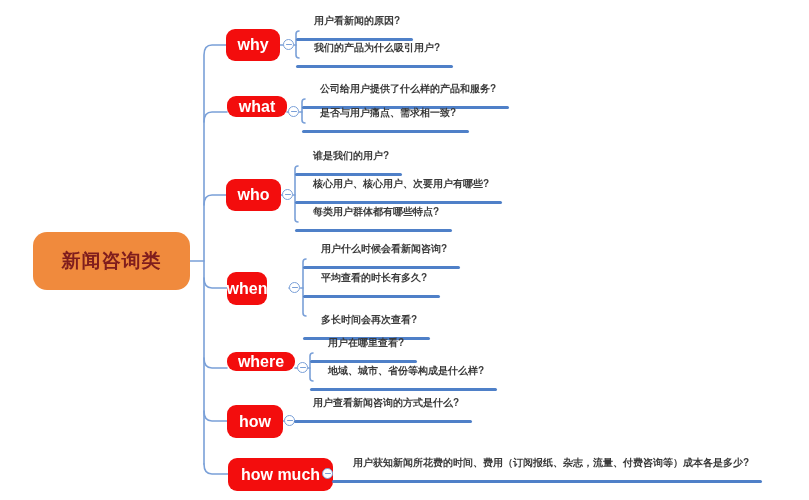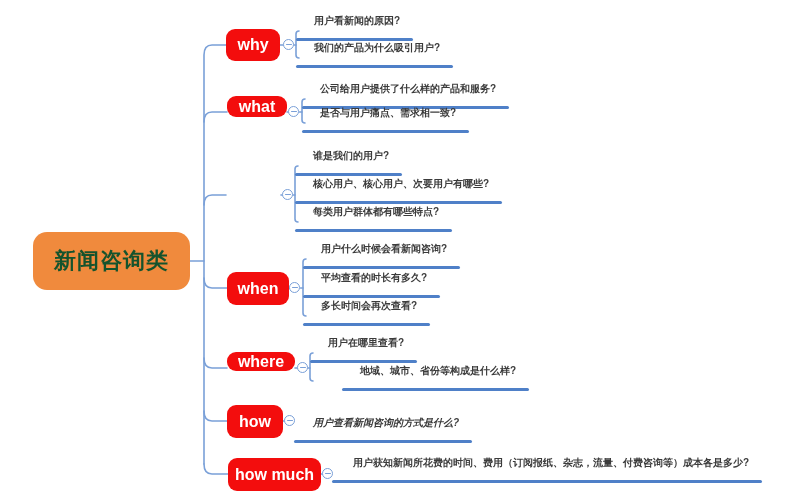--- a/index.html
+++ b/index.html
@@ -13,22 +13,22 @@
   *{margin:0;padding:0;box-sizing:border-box;}
   body{
     width:809px;height:500px;overflow:hidden;background:var(--canvas-bg);
     font-family:"Liberation Sans","DejaVu Sans",sans-serif;
   }
   .canvas{position:relative;width:809px;height:500px;}
   .wires{position:absolute;left:0;top:0;width:809px;height:500px;pointer-events:none;}
   .wires path{fill:none;stroke:var(--connector);stroke-width:1.6;stroke-linecap:round;}
   .root-node{
     position:absolute;left:33px;top:232px;width:157px;height:58px;
-    background:var(--root-bg);border-radius:14px;color:#14532d;
-    font-size:22px;font-weight:bold;letter-spacing:1px;
+    background:var(--root-bg);border-radius:14px;color:#7f1d1d;
+    font-size:19px;font-weight:bold;letter-spacing:1px;
     display:flex;align-items:center;justify-content:center;cursor:pointer;
   }
   .branch{
     position:absolute;background:var(--branch-bg);border-radius:9px;color:#fff;
     font-size:16px;font-weight:bold;
     display:flex;align-items:center;justify-content:center;cursor:pointer;
   }
   .toggle{
     position:absolute;width:11px;height:11px;border-radius:50%;
     border:1.5px solid var(--connector);background:#fff;cursor:pointer;
@@ -83,24 +83,25 @@
     <path d="M305,99 Q302,99 302,102 V120 Q302,123 305,123"></path>
     <path d="M298,166 Q295,166 295,169 V219 Q295,222 298,222"></path>
     <path d="M306,259 Q303,259 303,262 V313 Q303,316 306,316"></path>
     <path d="M313,353 Q310,353 310,356 V378 Q310,381 313,381"></path>
   </svg>
 
   <div class="root-node">新闻咨询类</div>
 
   <div class="branch" style="left:226px;top:29px;width:54px;height:32px;">why</div>
   <div class="branch" style="left:227px;top:96px;width:60px;height:21px;">what</div>
-  <div class="branch" style="left:227px;top:272px;width:62px;height:33px;">when</div>
+  <div class="branch" style="left:226px;top:179px;width:55px;height:32px;">who</div>
+  <div class="branch" style="left:227px;top:272px;width:40px;height:33px;">when</div>
   <div class="branch" style="left:227px;top:352px;width:68px;height:19px;">where</div>
   <div class="branch" style="left:227px;top:405px;width:56px;height:33px;">how</div>
-  <div class="branch" style="left:228px;top:458px;width:93px;height:33px;">how much</div>
+  <div class="branch" style="left:228px;top:458px;width:105px;height:33px;">how much</div>
 
   <div class="toggle" style="left:283px;top:39px;">
       <span class="minus"></span>
     </div>
   <div class="toggle" style="left:288px;top:106px;">
       <span class="minus"></span>
     </div>
   <div class="toggle" style="left:282px;top:189px;">
       <span class="minus"></span>
     </div>
@@ -122,22 +123,22 @@
 
   <div class="leaf" style="left:302px;top:81px;">公司给用户提供了什么样的产品和服务?</div>
   <div class="leaf" style="left:302px;top:105px;">是否与用户痛点、需求相一致?</div>
 
   <div class="leaf" style="left:295px;top:148px;">谁是我们的用户?</div>
   <div class="leaf" style="left:295px;top:176px;">核心用户、核心用户、次要用户有哪些?</div>
   <div class="leaf" style="left:295px;top:204px;">每类用户群体都有哪些特点?</div>
 
   <div class="leaf" style="left:303px;top:241px;">用户什么时候会看新闻咨询?</div>
   <div class="leaf" style="left:303px;top:270px;">平均查看的时长有多久?</div>
-  <div class="leaf" style="left:303px;top:298px;">多长时间会再次查看?</div>
+  <div class="leaf" style="left:303px;top:312px;">多长时间会再次查看?</div>
 
   <div class="leaf" style="left:310px;top:335px;text-align:right;">用户在哪里查看?</div>
-  <div class="leaf" style="left:310px;top:363px;margin-left:32px;">地域、城市、省份等构成是什么样?</div>
+  <div class="leaf" style="left:310px;top:363px;">地域、城市、省份等构成是什么样?</div>
 
-  <div class="leaf pl19" style="left:294px;top:415px;font-style:italic;">用户查看新闻咨询的方式是什么?</div>
+  <div class="leaf pl19" style="left:294px;top:395px;">用户查看新闻咨询的方式是什么?</div>
 
   <div class="leaf pl21" style="left:332px;top:455px;">用户获知新闻所花费的时间、费用（订阅报纸、杂志，流量、付费咨询等）成本各是多少?</div>
 
 </div>
 
 </body></html>

